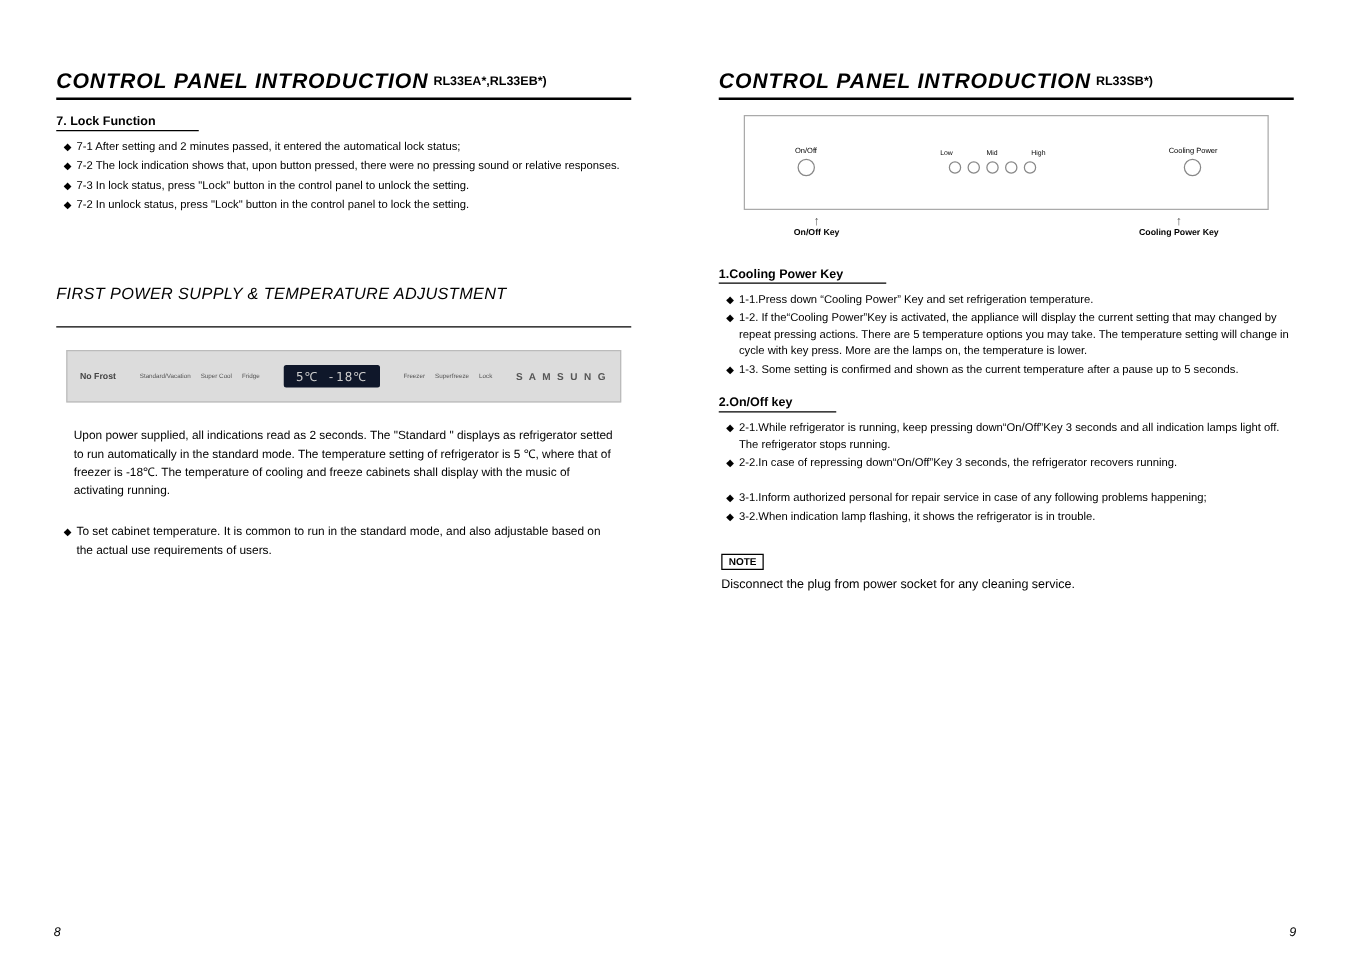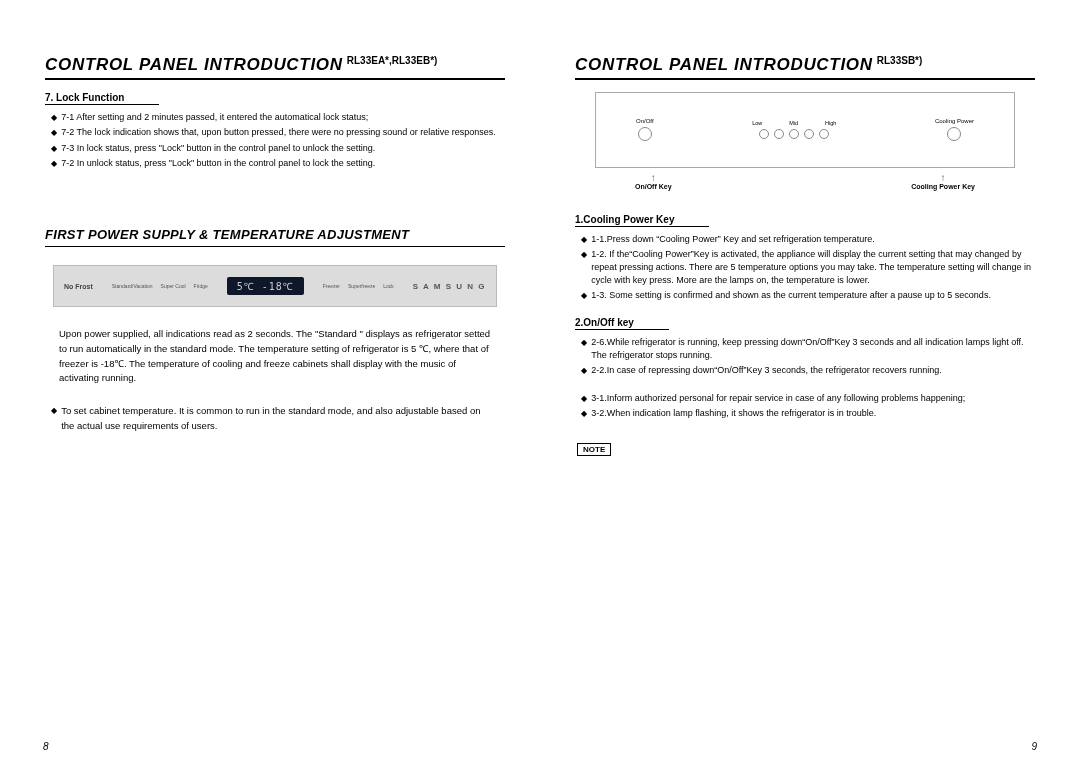--- a/index.html
+++ b/index.html
@@ -13,21 +13,21 @@
     display: flex;
     padding: 55px 25px 25px 25px;
   }
   .col {
     flex: 1;
     padding: 0 20px;
     position: relative;
   }
   .col-left { padding-right: 35px; }
   .col-right { padding-left: 35px; }
-  .title-row { display: flex; align-items: flex-start; margin-bottom: 14px; }
+  .title-row { display: flex; align-items: center; margin-bottom: 14px; }
   .main-title {
     font-weight: bold;
     font-style: italic;
     font-size: 17px;
     letter-spacing: 0.7px;
   }
   .model {
     font-weight: bold;
     font-size: 10px;
     margin-left: 4px;
@@ -48,26 +48,26 @@
     display: inline-block;
     border-bottom: 1.2px solid #000;
     padding-bottom: 1px;
     padding-right: 35px;
   }
   .bullets { margin: 3px 0 14px 6px; }
   .bullet-row { display: flex; align-items: flex-start; margin-bottom: 2px; line-height: 1.45; }
   .diamond { margin-right: 4px; font-size: 8px; line-height: 1.7; }
   .bullet-text { flex: 1; }
   .section-title {
-    font-weight: bold;
+    font-weight: normal;
     font-style: italic;
     font-size: 13px;
     letter-spacing: 0.3px;
     margin-top: 56px;
-    margin-bottom: 4px;
+    margin-bottom: 19px;
   }
   .section-underline {
     height: 1.3px;
     background: #000;
     margin-bottom: 18px;
   }
   .panel-img {
     background: #dcdcdc;
     border: 1px solid #bbb;
     height: 42px;
@@ -238,35 +238,36 @@
     <div class="bullet-row">
         <span class="diamond">◆</span>
         <span class="bullet-text">1-3. Some setting is confirmed and shown as the current temperature after a pause up to 5 seconds.</span>
       </div>
   </div>
 
   <div class="subhead"><span class="subhead-underline">2.On/Off key</span></div>
   <div class="bullets">
     <div class="bullet-row">
         <span class="diamond">◆</span>
-        <span class="bullet-text">2-6.While refrigerator is running, keep pressing down“On/Off”Key 3 seconds and all indication  lamps light off. The refrigerator stops running.</span>
+        <span class="bullet-text">2-1.While refrigerator is running, keep pressing down“On/Off”Key 3 seconds and all indication  lamps light off. The refrigerator stops running.</span>
       </div>
     <div class="bullet-row">
         <span class="diamond">◆</span>
         <span class="bullet-text">2-2.In case of repressing down“On/Off”Key 3 seconds, the refrigerator recovers running.</span>
       </div>
   </div>
 
   <div class="bullets">
     <div class="bullet-row">
         <span class="diamond">◆</span>
         <span class="bullet-text">3-1.Inform authorized personal for repair service in case of any following problems happening;</span>
       </div>
     <div class="bullet-row">
         <span class="diamond">◆</span>
         <span class="bullet-text">3-2.When indication lamp flashing, it shows the refrigerator is in trouble.</span>
       </div>
   </div>
 
   <div class="note-box">NOTE</div>
+  <div class="note-text">Disconnect the plug from power socket for any cleaning service.</div>
 
   <div class="page-num page-right">9</div>
 </div>
 
 </body></html>

